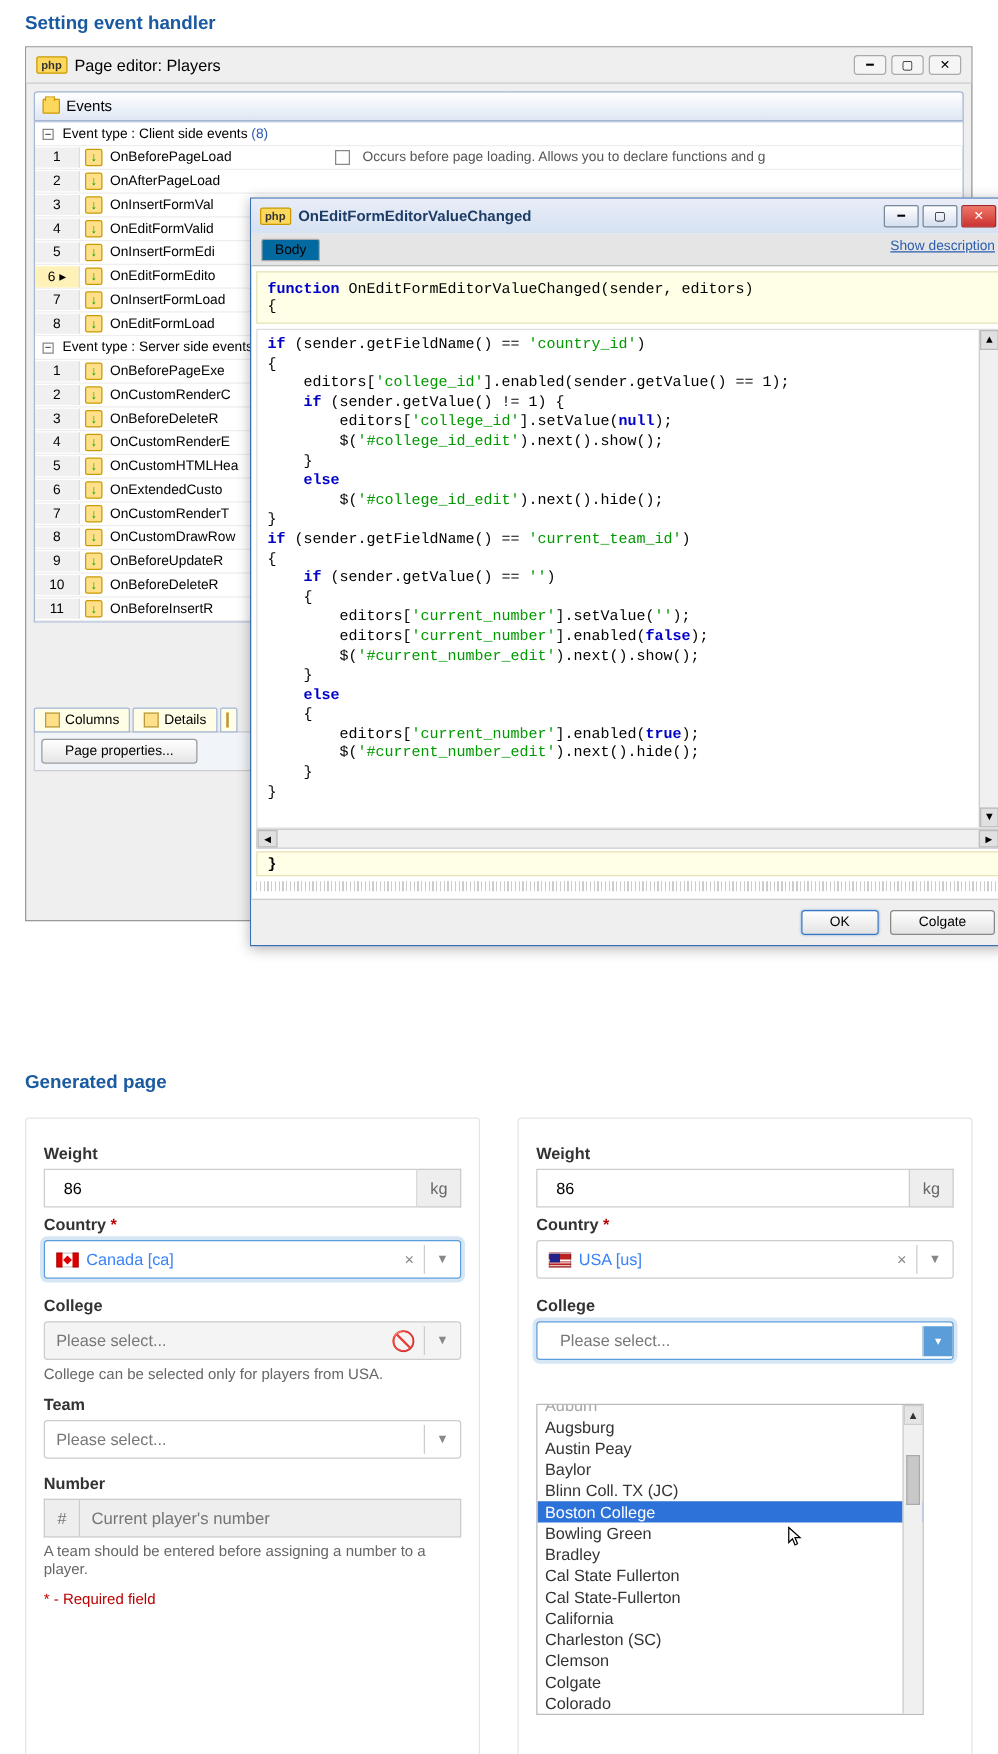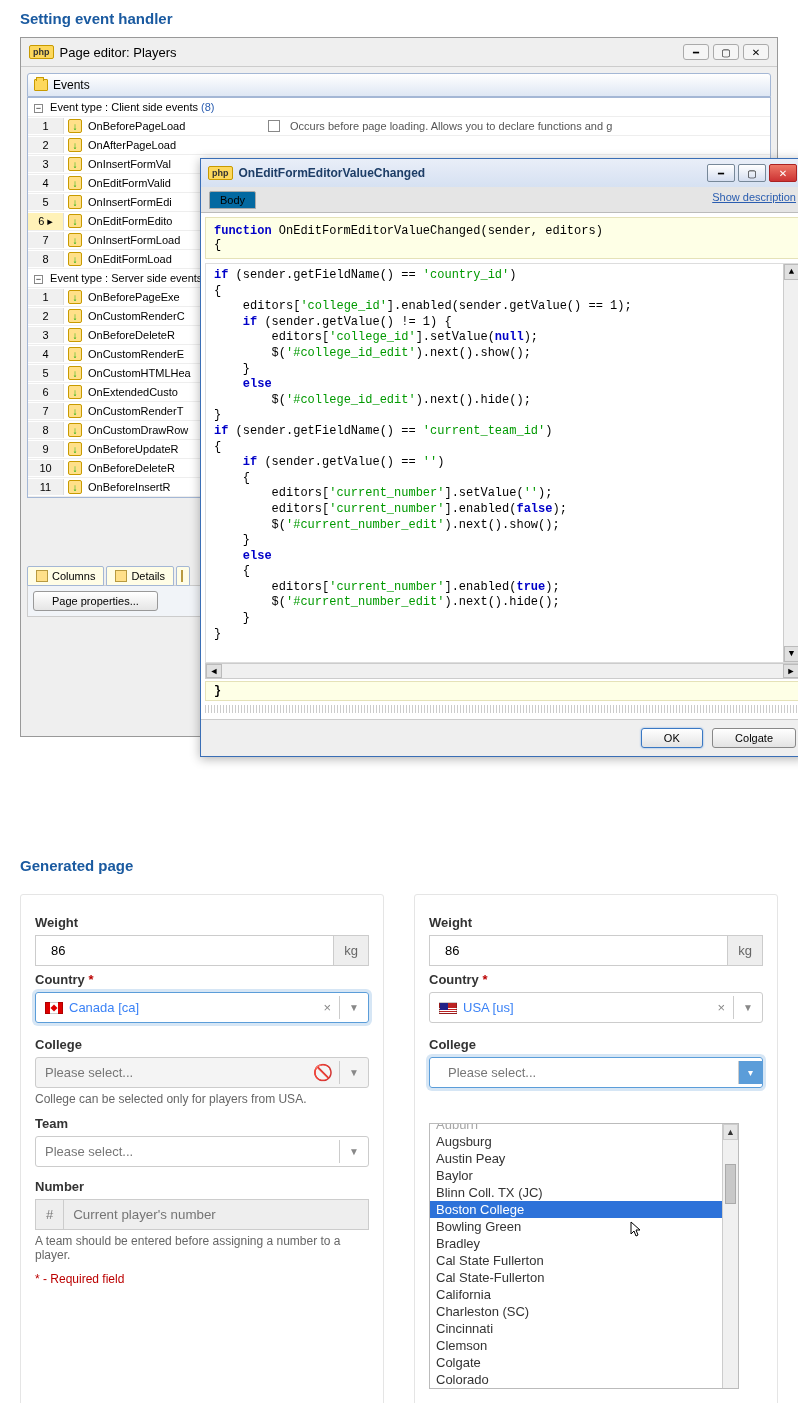--- a/index.html
+++ b/index.html
@@ -412,21 +412,20 @@
         <div class="dd-item">Austin Peay</div>
         <div class="dd-item">Baylor</div>
         <div class="dd-item">Blinn Coll. TX (JC)</div>
         <div class="dd-item hl">Boston College</div>
         <div class="dd-item">Bowling Green</div>
         <div class="dd-item">Bradley</div>
         <div class="dd-item">Cal State Fullerton</div>
         <div class="dd-item">Cal State-Fullerton</div>
         <div class="dd-item">California</div>
         <div class="dd-item">Charleston (SC)</div>
-        <div class="dd-item">Cincinnati</div>
         <div class="dd-item">Clemson</div>
         <div class="dd-item">Colgate</div>
         <div class="dd-item">Colorado</div>
       </div>
     <div class="cursor" style="left:215px;top:326px">
       <svg viewBox="0 0 14 18">
           <path d="M1 1 L1 13 L4 10 L6 15 L8 14 L6 9 L10 9 Z" fill="#fff" stroke="#000" stroke-width="1"></path>
         </svg>
     </div>
   </div>

